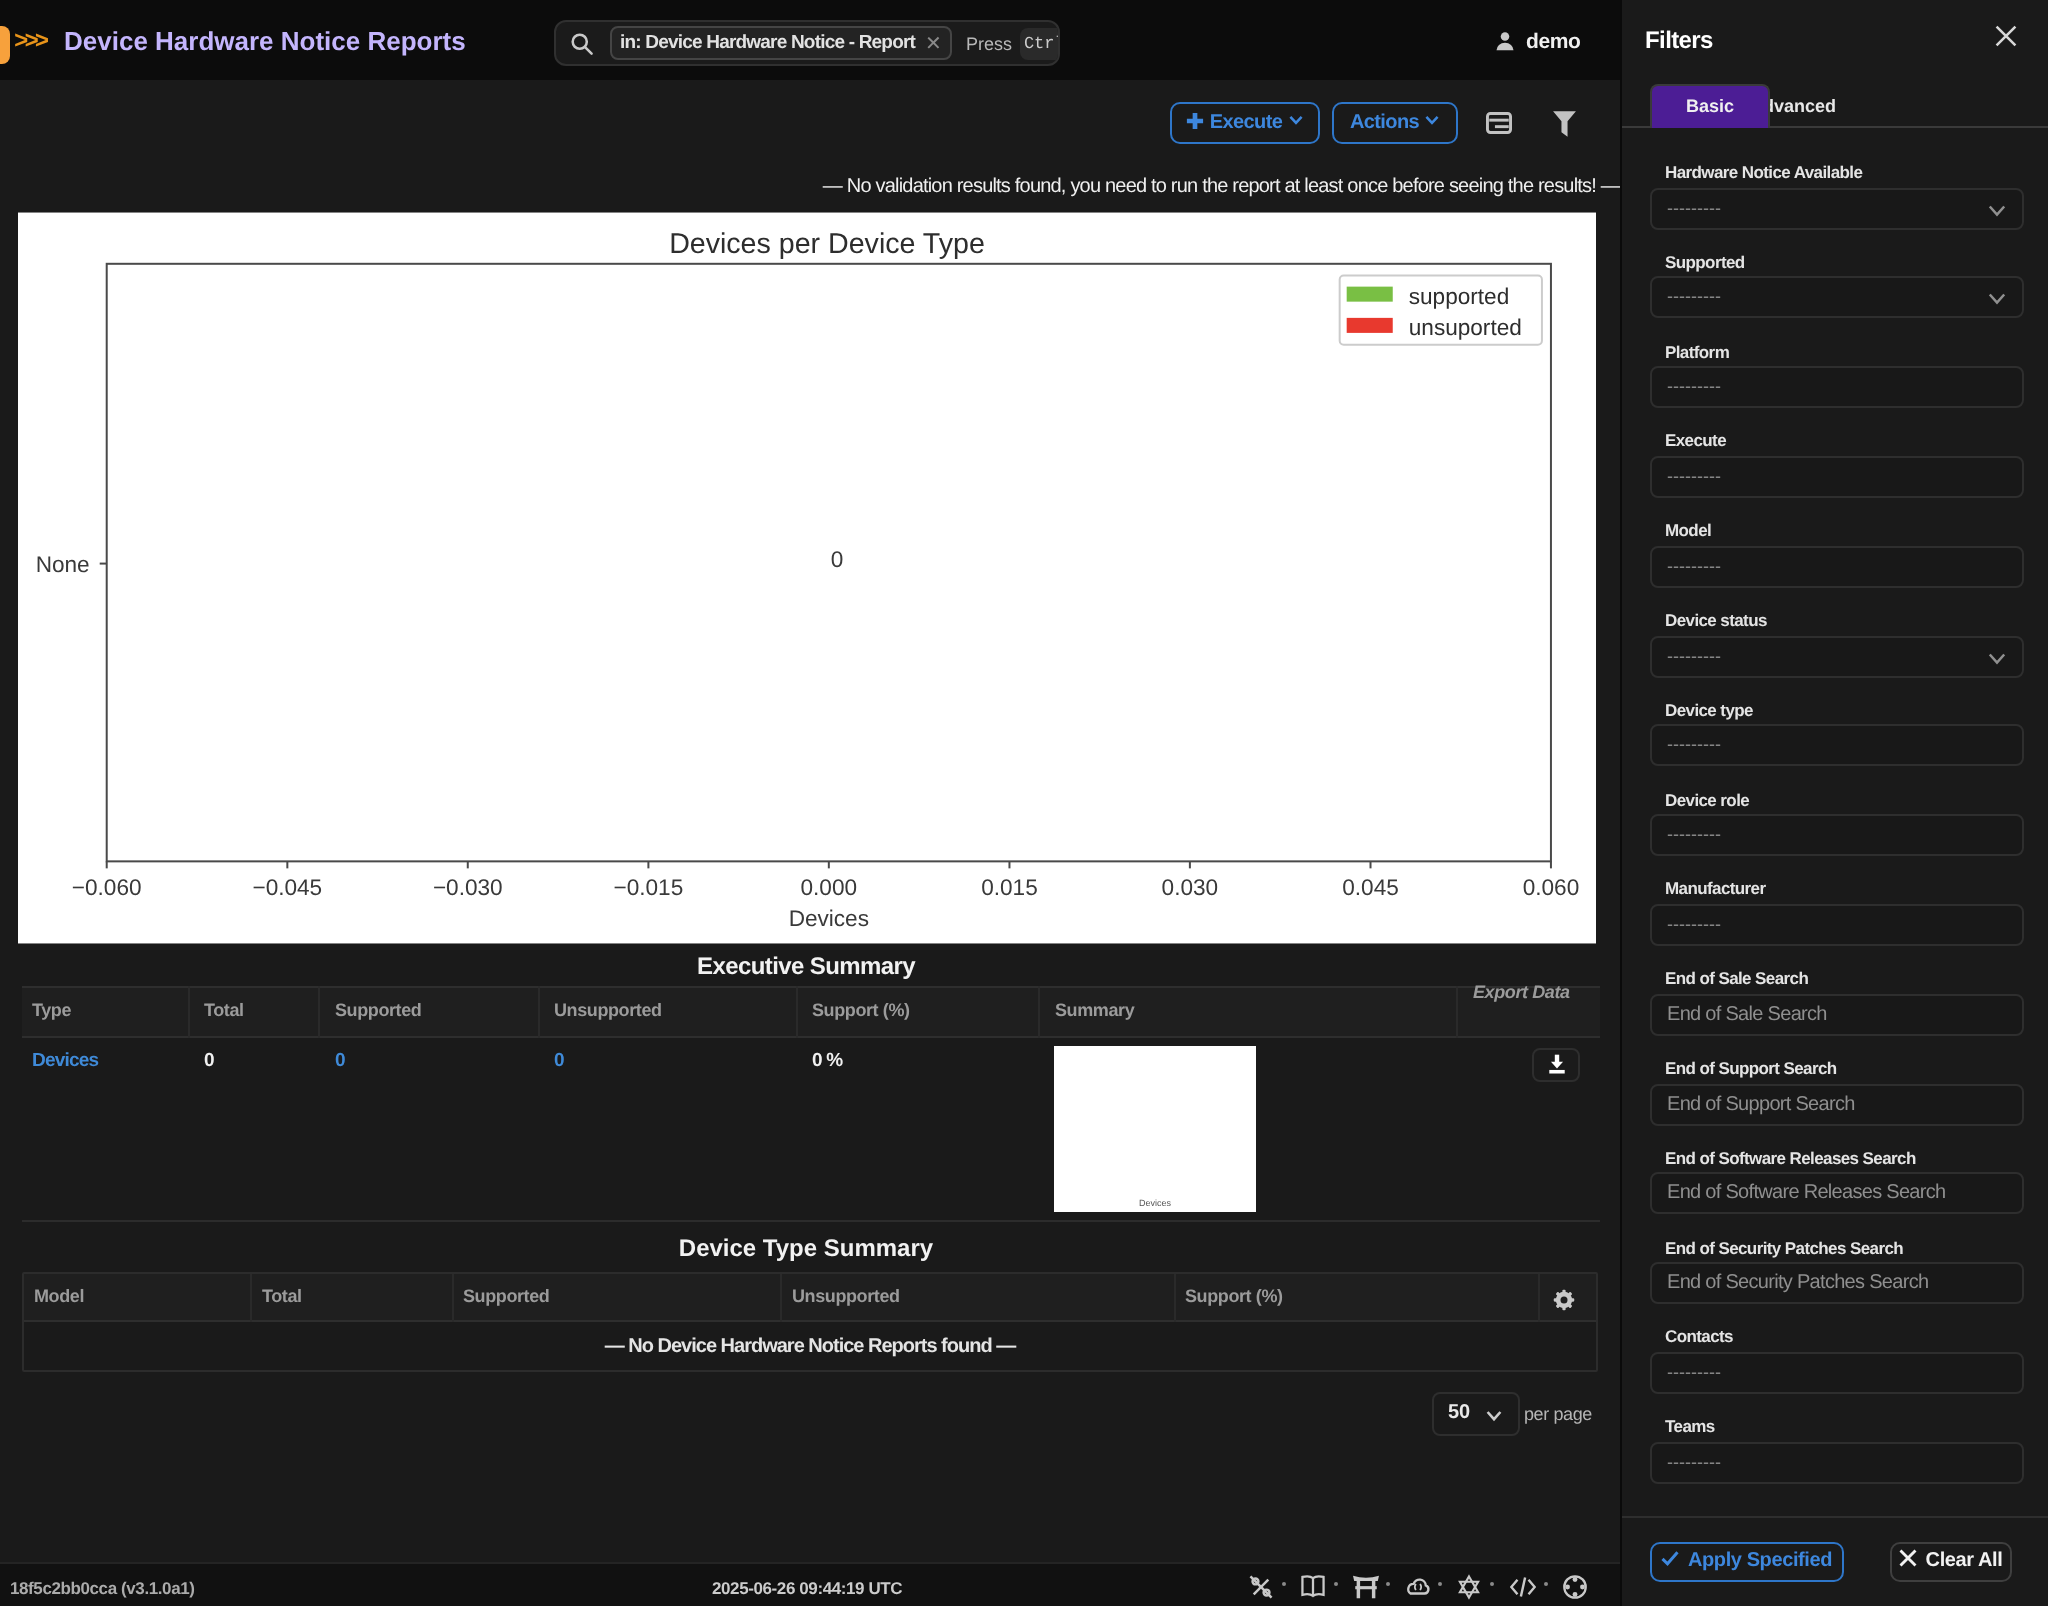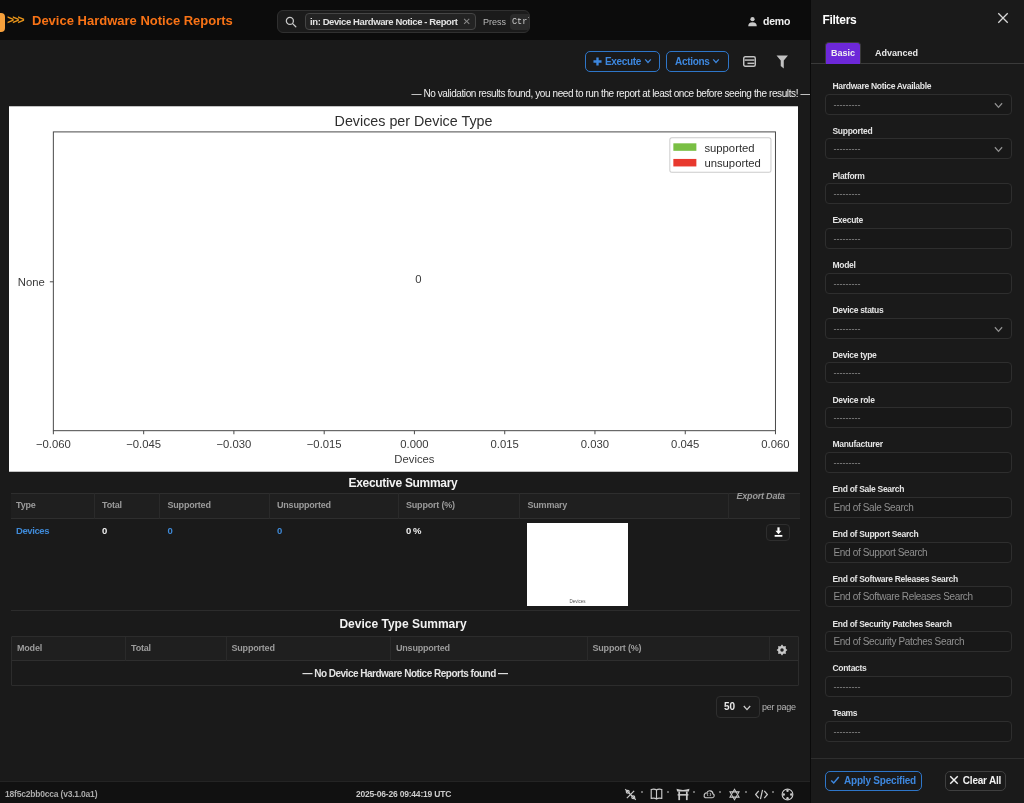--- a/index.html
+++ b/index.html
@@ -2,21 +2,21 @@
 <html><head>
 <meta charset="utf-8">
 <style>
 * { margin:0; padding:0; box-sizing:border-box; }
 html,body { width:1024px; height:803px; overflow:hidden; background:#1a1a1a; font-family:"Liberation Sans", sans-serif; }
 .abs { position:absolute; }
 
 #header { position:absolute; left:0; top:0; width:810px; height:40px; background:#0c0c0c; }
 #logo-tab { position:absolute; left:0; top:13px; width:5px; height:19px; background:#f7a13c; border-radius:0 4px 4px 0; }
 #logo-arrows { position:absolute; left:7px; top:14px; color:#e8941a; font-family:"Liberation Mono", monospace; font-weight:bold; font-size:12px; letter-spacing:-2px; }
-#page-title { position:absolute; left:32px; top:13px; color:#f97316; font-size:13px; font-weight:bold; }
+#page-title { position:absolute; left:32px; top:13px; color:#c4b5fd; font-size:13px; font-weight:bold; }
 #searchbox { position:absolute; left:277px; top:10px; width:253px; height:23px; background:#1b1b1b; border:1px solid #303030; border-radius:6px; display:flex; align-items:center; overflow:hidden; }
 #searchbox .mag { margin-left:7px; margin-right:8px; flex:none; }
 #search-pill { display:flex; align-items:center; height:17px; background:#232323; border:1px solid #454545; border-radius:4px; padding:0 4px; color:#e2e2e2; font-size:9.5px; letter-spacing:-0.4px; font-weight:bold; white-space:nowrap; flex:none; }
 #search-pill .x { color:#8a8a8a; margin-left:5px; font-weight:normal; font-size:10px; letter-spacing:0; }
 #press { color:#b8b8b8; font-size:9px; margin-left:7px; white-space:nowrap; flex:none; }
 #kbd { font-family:"Liberation Mono", monospace; font-size:8.5px; color:#cccccc; background:#2a2a2a; border-radius:4px; padding:3px 2px; margin-left:4px; white-space:nowrap; flex:none; }
 #user { position:absolute; left:747px; top:15px; color:#f0f0f0; font-size:10.5px; letter-spacing:-0.2px; font-weight:bold; }
 
 .bluebtn { position:absolute; top:51px; height:21px; border:1px solid #2e76c9; border-radius:5px; color:#3d87de; font-size:10px; letter-spacing:-0.3px; font-weight:bold; text-align:center; line-height:19px; }
 #warn { position:absolute; top:88px; left:0; width:810px; text-align:right; color:#efefef; font-size:10px; letter-spacing:-0.4px; font-weight:normal; }
@@ -27,21 +27,21 @@
 .blue { color:#3f8ad8; }
 .cell { position:absolute; font-size:9.5px; letter-spacing:-0.4px; font-weight:bold; }
 
 #footer { position:absolute; left:0; top:781px; width:810px; height:22px; background:#111111; border-top:1px solid #242424; color:#9a9a9a; }
 #footer .ic { position:absolute; top:5px; }
 #footer .dot { position:absolute; top:9px; width:2px; height:2px; background:#8a8a8a; border-radius:1px; }
 
 #sidebar { position:absolute; left:810px; top:0; width:214px; height:803px; background:#1a1a1a; border-left:1px solid #0a0a0a; }
 #filters-h { position:absolute; left:11.5px; top:12.5px; color:#ffffff; font-size:12px; letter-spacing:-0.3px; font-weight:bold; }
 #fclose { position:absolute; left:186px; top:12px; }
-#tab-basic { position:absolute; left:14px; top:42px; height:22px; padding:0 5px; border:1px solid #3a3a3a; border-bottom:none; border-radius:4px 4px 0 0; color:#f0f0f0; font-size:9px; font-weight:bold; line-height:21px; background:#6d28d9; z-index:2; }
+#tab-basic { position:absolute; left:14px; top:42px; height:22px; padding:0 17px; border:1px solid #3a3a3a; border-bottom:none; border-radius:4px 4px 0 0; color:#f0f0f0; font-size:9px; font-weight:bold; line-height:21px; background:#4c1d95; z-index:2; }
 #tab-line { position:absolute; left:0; top:63px; width:214px; border-top:1px solid #3a3a3a; z-index:1; }
 #tab-adv { position:absolute; left:64px; top:42px; height:22px; padding:0; color:#e8e8e8; font-size:9px; font-weight:bold; line-height:22px; }
 .flabel { position:absolute; left:21.5px; color:#e4e4e4; font-size:8.5px; letter-spacing:-0.3px; font-weight:bold; }
 .finput { position:absolute; left:13.5px; width:187px; height:21px; background:#181818; border:1px solid #2e2e2e; border-radius:4px; color:#8f8f8f; font-size:10px; letter-spacing:-0.35px; line-height:19px; padding-left:8px; }
 .chev { position:absolute; right:8px; }
 #apply { position:absolute; left:13.5px; top:771px; width:97px; height:20px; border:1px solid #2e76c9; border-radius:5px; color:#3d87de; font-size:10px; letter-spacing:-0.2px; font-weight:bold; text-align:center; line-height:18px; }
 #clear { position:absolute; left:133.5px; top:771px; width:61px; height:20px; border:1px solid #3f3f3f; border-radius:5px; color:#f2f2f2; font-size:10px; letter-spacing:-0.2px; font-weight:bold; text-align:center; line-height:18px; }
 </style>
 </head>
 <body>

